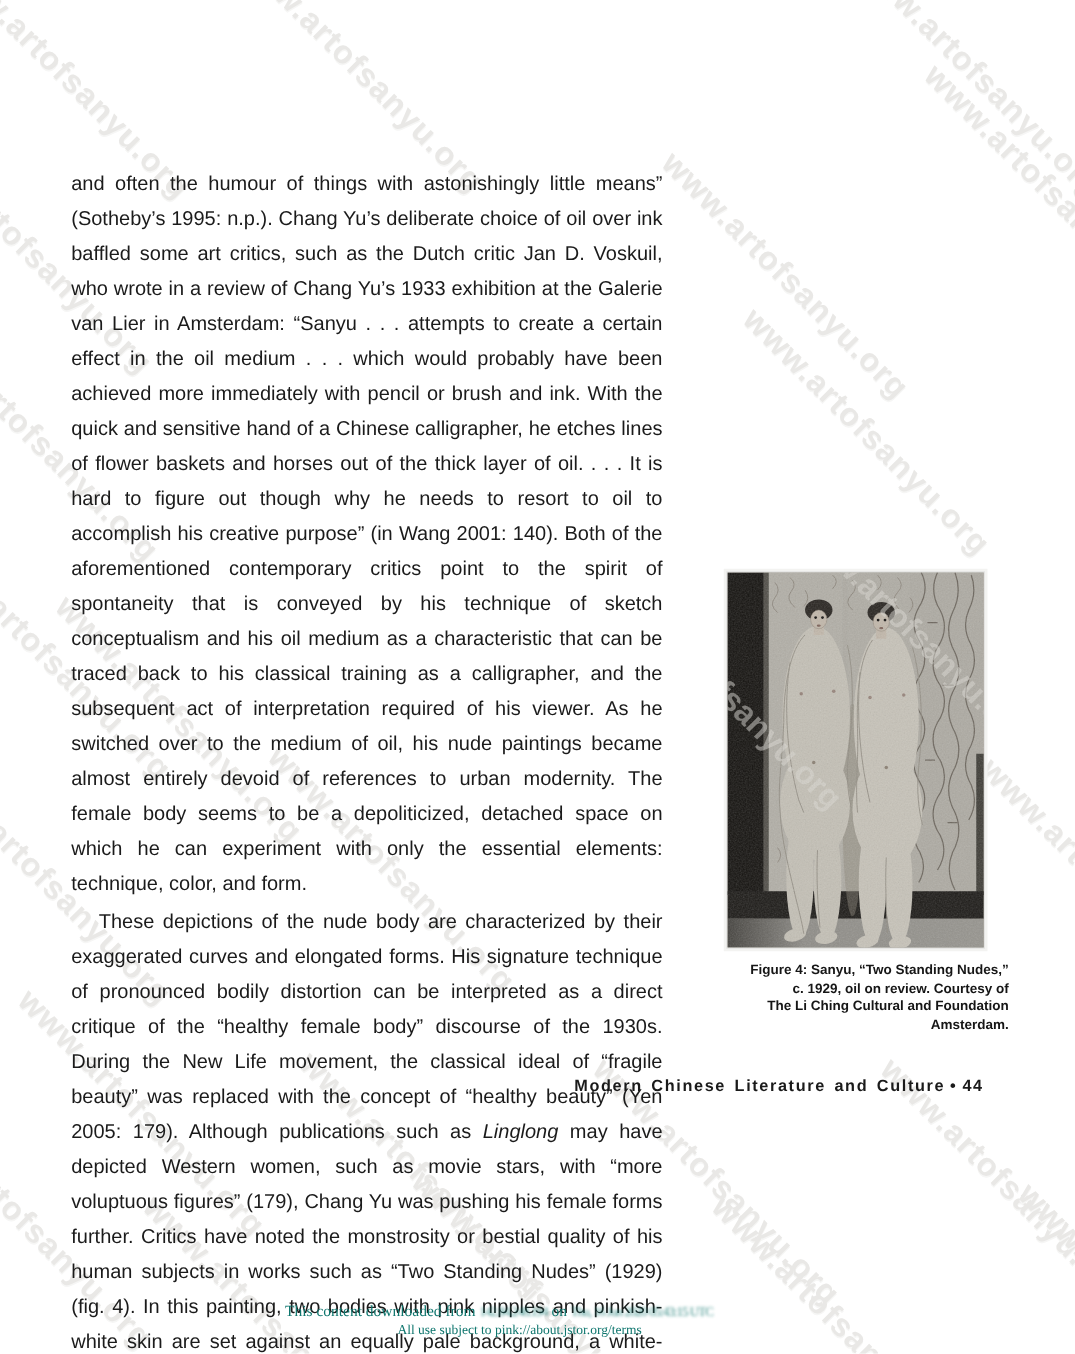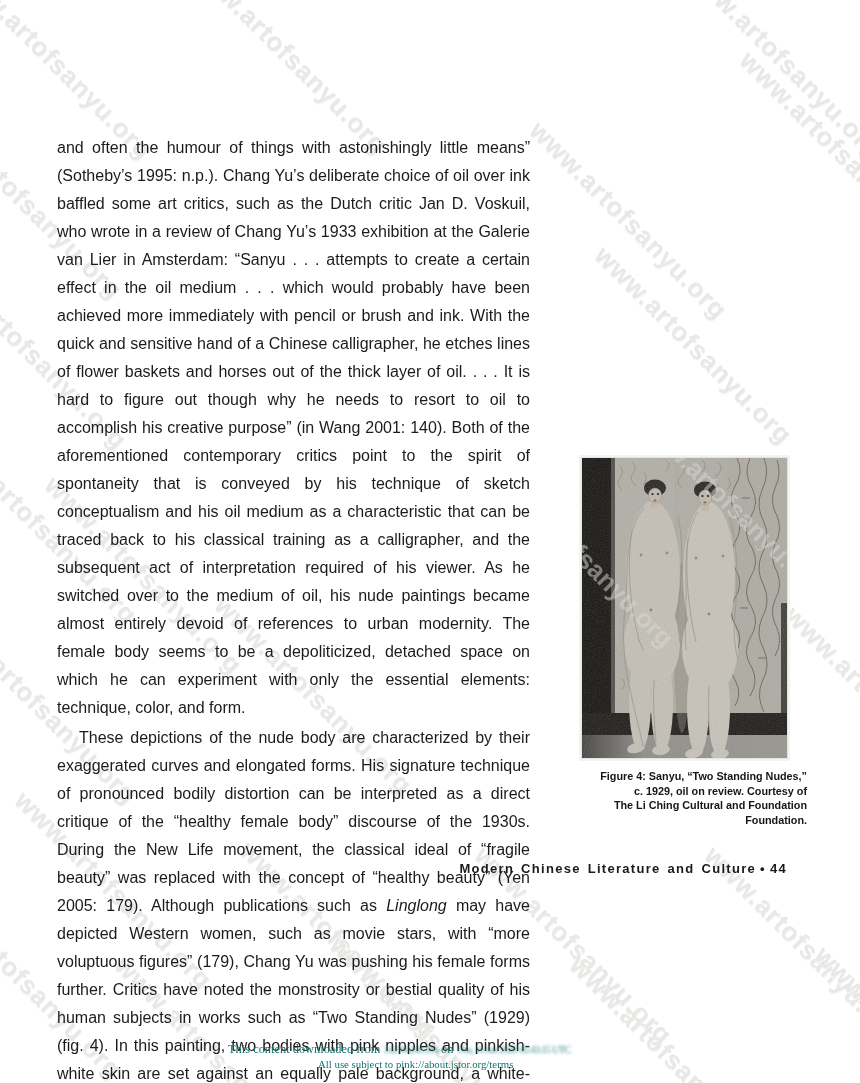--- a/index.html
+++ b/index.html
@@ -208,21 +208,21 @@
       </g>
 
       <rect x="0" y="0" width="205" height="300" filter="url(#noise)" opacity="0.22"></rect>
     </svg>
   </div>
 
   <div id="figure-caption">
     <div>Figure 4: Sanyu, “Two Standing Nudes,”</div>
     <div>c. 1929, oil on review. Courtesy of</div>
     <div>The Li Ching Cultural and Foundation</div>
-    <div>Foundation.</div>
+    <div>Amsterdam.</div>
   </div>
 
   <div id="journal-footer"><span>Modern Chinese Literature and Culture</span><span class="bullet">•</span><span>44</span></div>
 
   <div id="jstor-line1" class="jstor-line"><span>This content downloaded from</span>&nbsp;<span class="redacted">142.84.248.194</span>&nbsp;<span>on</span>&nbsp;<span class="redacted">Thu, 16 Jun 2020 05:43:15 UTC</span></div>
   <div id="jstor-line2" class="jstor-line">All use subject to pink://about.jstor.org/terms</div>
 
 </div>
 
 </body></html>

